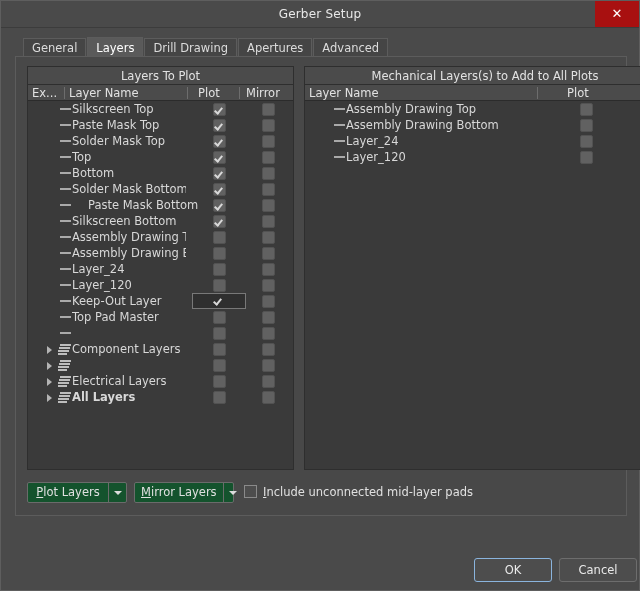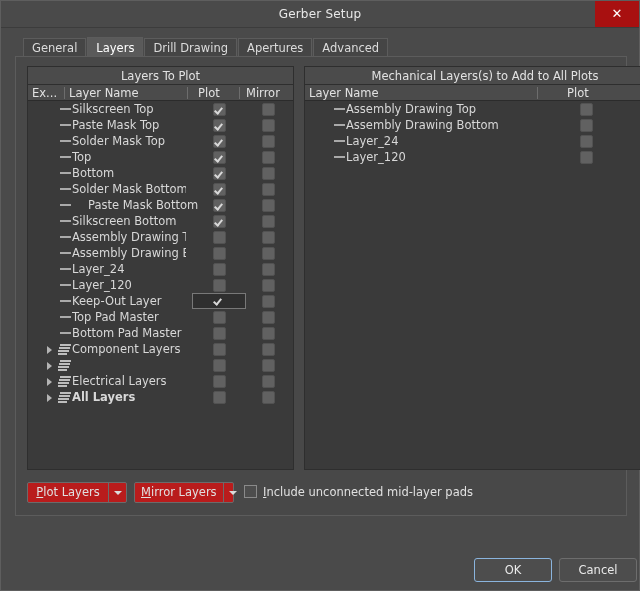--- a/index.html
+++ b/index.html
@@ -231,21 +231,21 @@
     position: absolute;
     background: #2f2f2f;
     border: 1px solid #787878;
     box-sizing: border-box;
   }
 
   
   .splitbtn {
     position: absolute;
     height: 21px;
-    background: #b91c1c;
+    background: #14532d;
     border: 1px solid #6b6b6b;
     border-radius: 2px;
     box-sizing: border-box;
     cursor: pointer;
     display: flex;
     align-items: stretch;
   }
   .splitbtn .sb-label {
     flex: 1;
     line-height: 19px;
@@ -414,21 +414,20 @@
             <div class="gcheck" style="left: 234px;"></div>
           </div>
           <div class="row" style="top: 208px;">
             <div class="ico-layer" style="left: 32px;"></div>
             <div class="row-label" style="left: 44px; width: 114px;">Top Pad Master</div>
             <div class="gcheck" style="left: 185px;"></div>
             <div class="gcheck" style="left: 234px;"></div>
           </div>
           <div class="row" style="top: 224px;">
             <div class="ico-layer" style="left: 32px;"></div>
-            <div class="row-label" style="left: 44px; width: 114px;">Bottom Pad Master</div>
             <div class="gcheck" style="left: 185px;"></div>
             <div class="gcheck" style="left: 234px;"></div>
           </div>
           <div class="row" style="top: 240px;">
             <div class="ico-expand" style="left: 17px;"></div>
             <div class="ico-group" style="left: 30px;">
               <i></i>
               <i></i>
               <i></i>
               <i></i>

